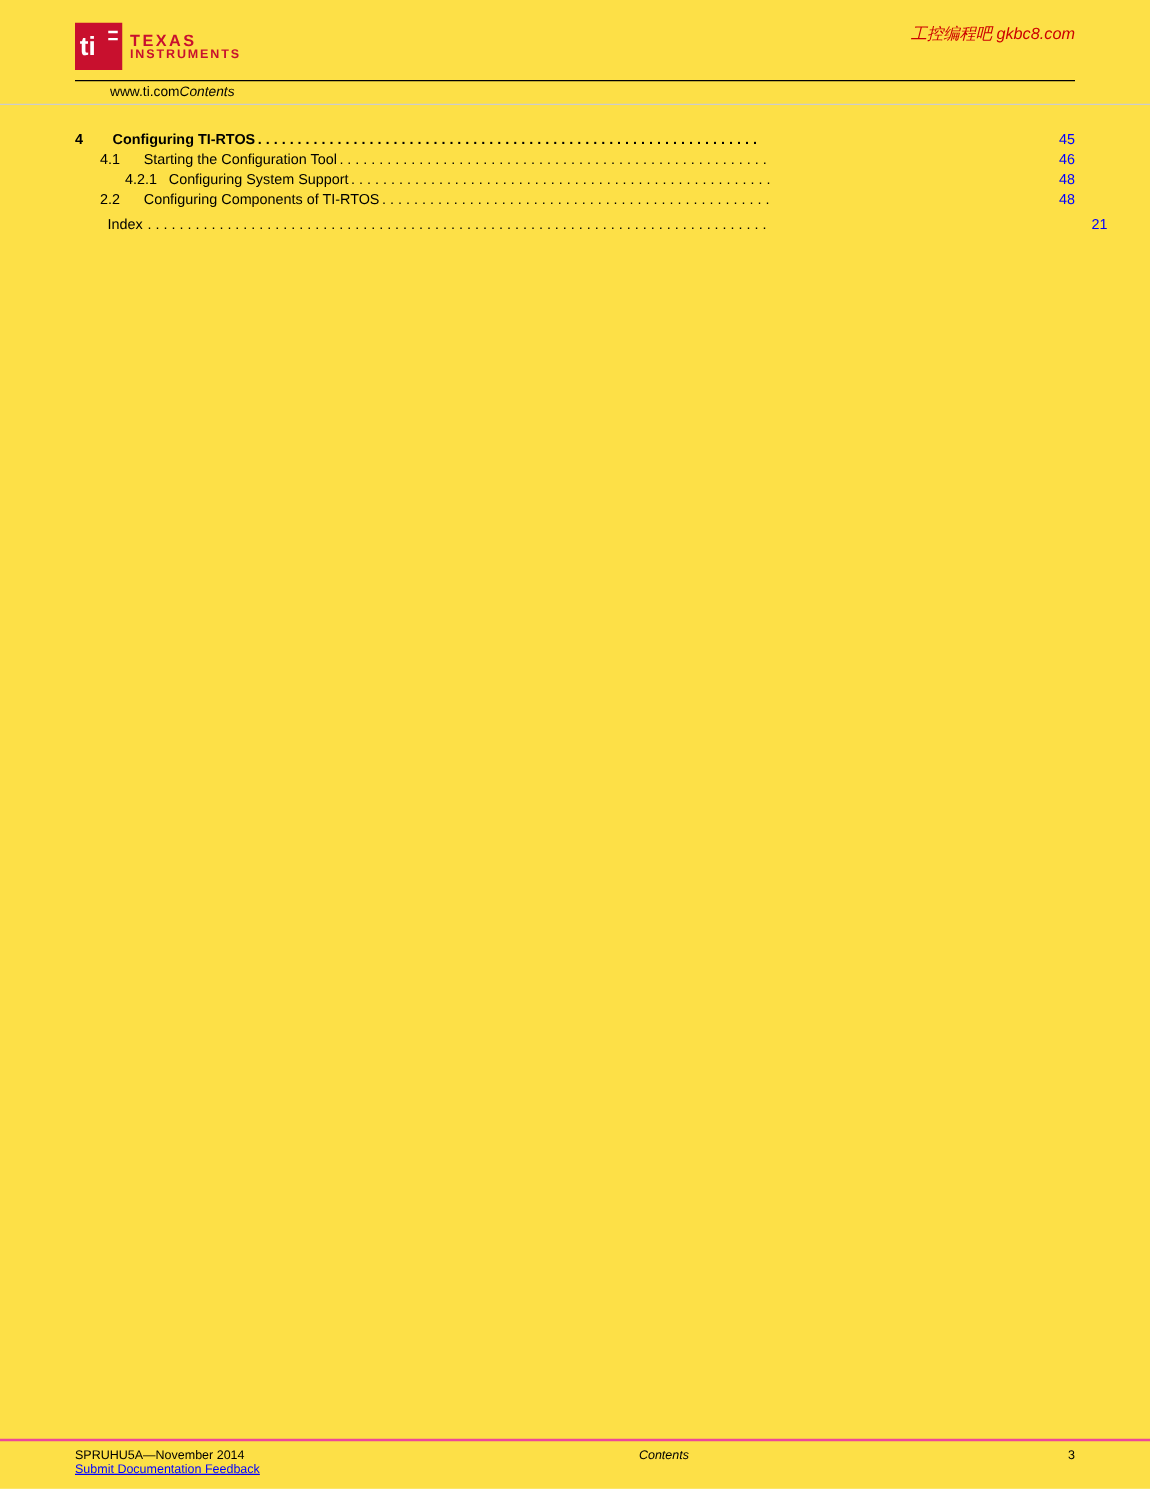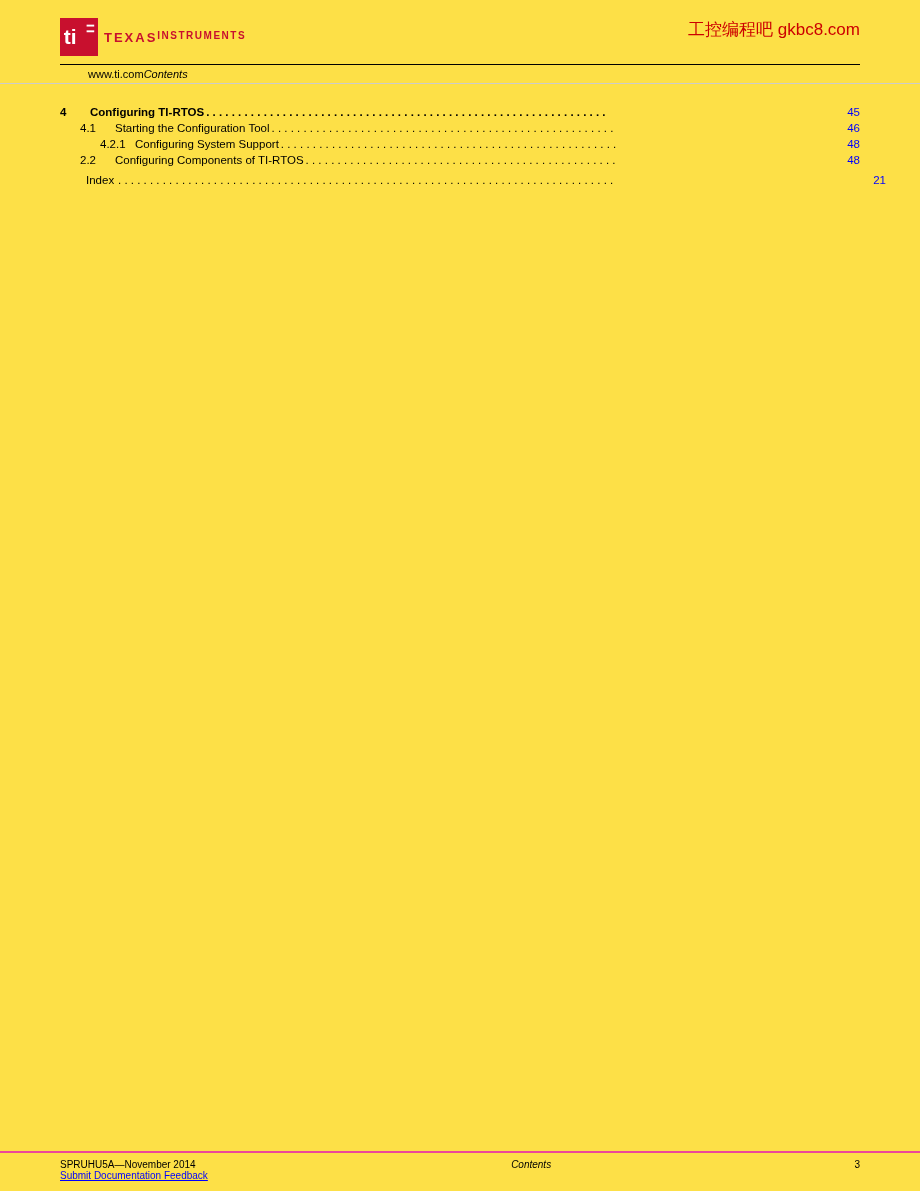--- a/index.html
+++ b/index.html
@@ -34,39 +34,40 @@
       display: flex;
       align-items: center;
     }
     .logo-emblem {
       width: 38px;
       height: 38px;
       margin-right: 6px;
     }
     .logo-text {
       display: flex;
-      flex-direction: row;
+      flex-direction: column;
       line-height: 1;
     }
     .logo-texas {
       font-size: 13px;
       font-weight: bold;
       color: #c8102e;
       letter-spacing: 2px;
     }
     .logo-instruments {
       font-size: 10px;
       font-weight: bold;
       color: #c8102e;
       letter-spacing: 1.5px;
     }
     .watermark {
-      font-size: 17px;
+      font-size: 13px;
       color: #c00;
       font-family: Arial, sans-serif;
+      font-style: italic;
     }
     
     .top-rule {
       border: none;
       border-top: 1px solid #000;
       margin: 8px 60px 0 60px;
     }
     
     .www-bar {
       display: flex;

